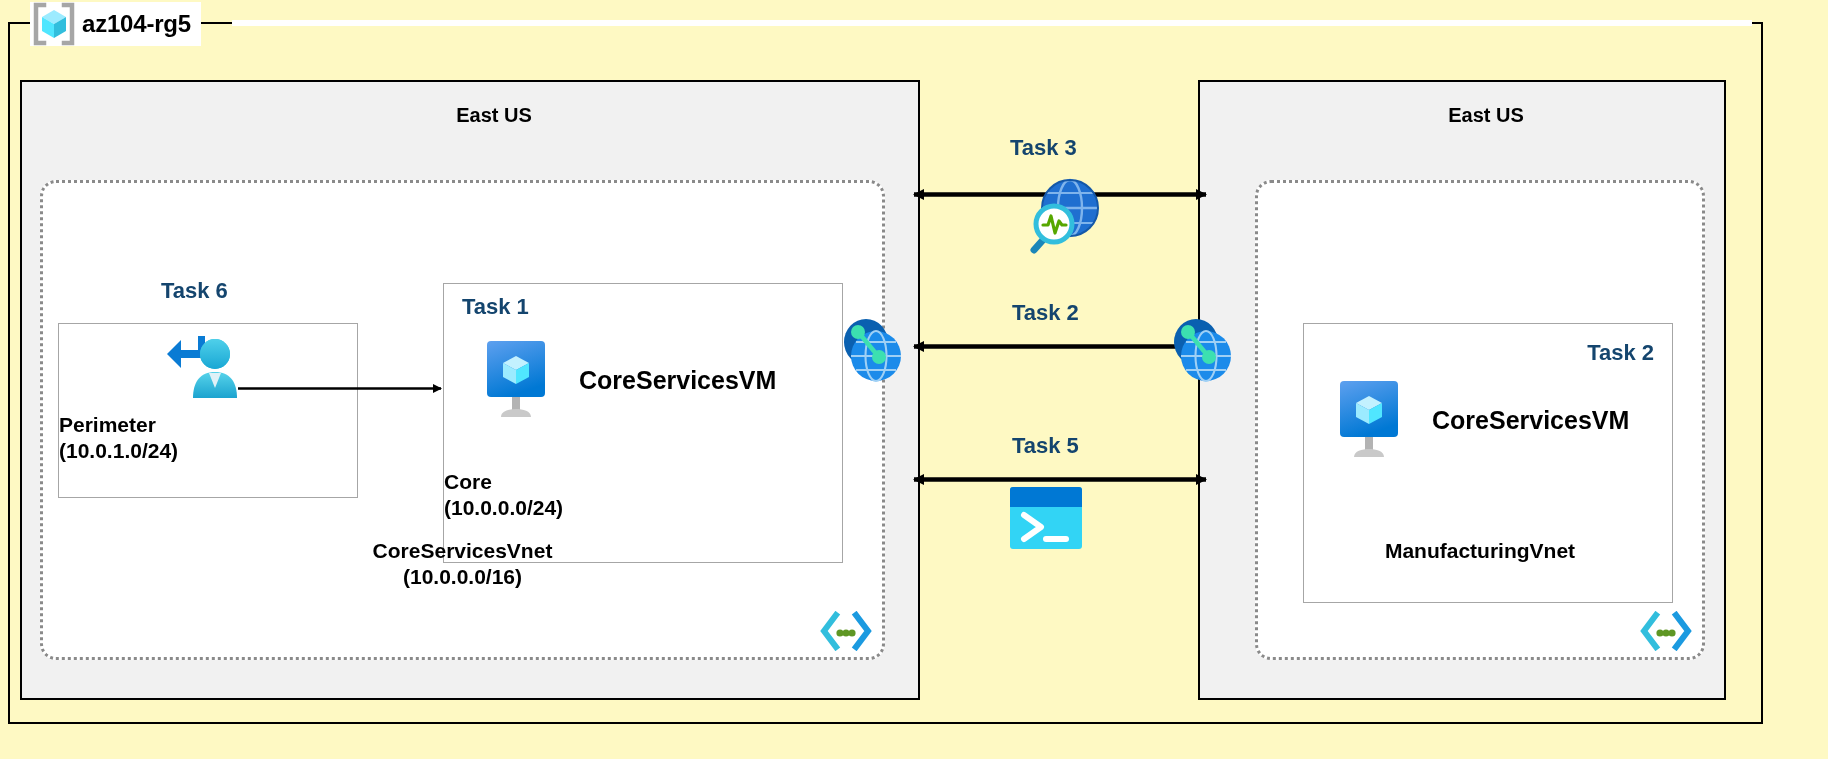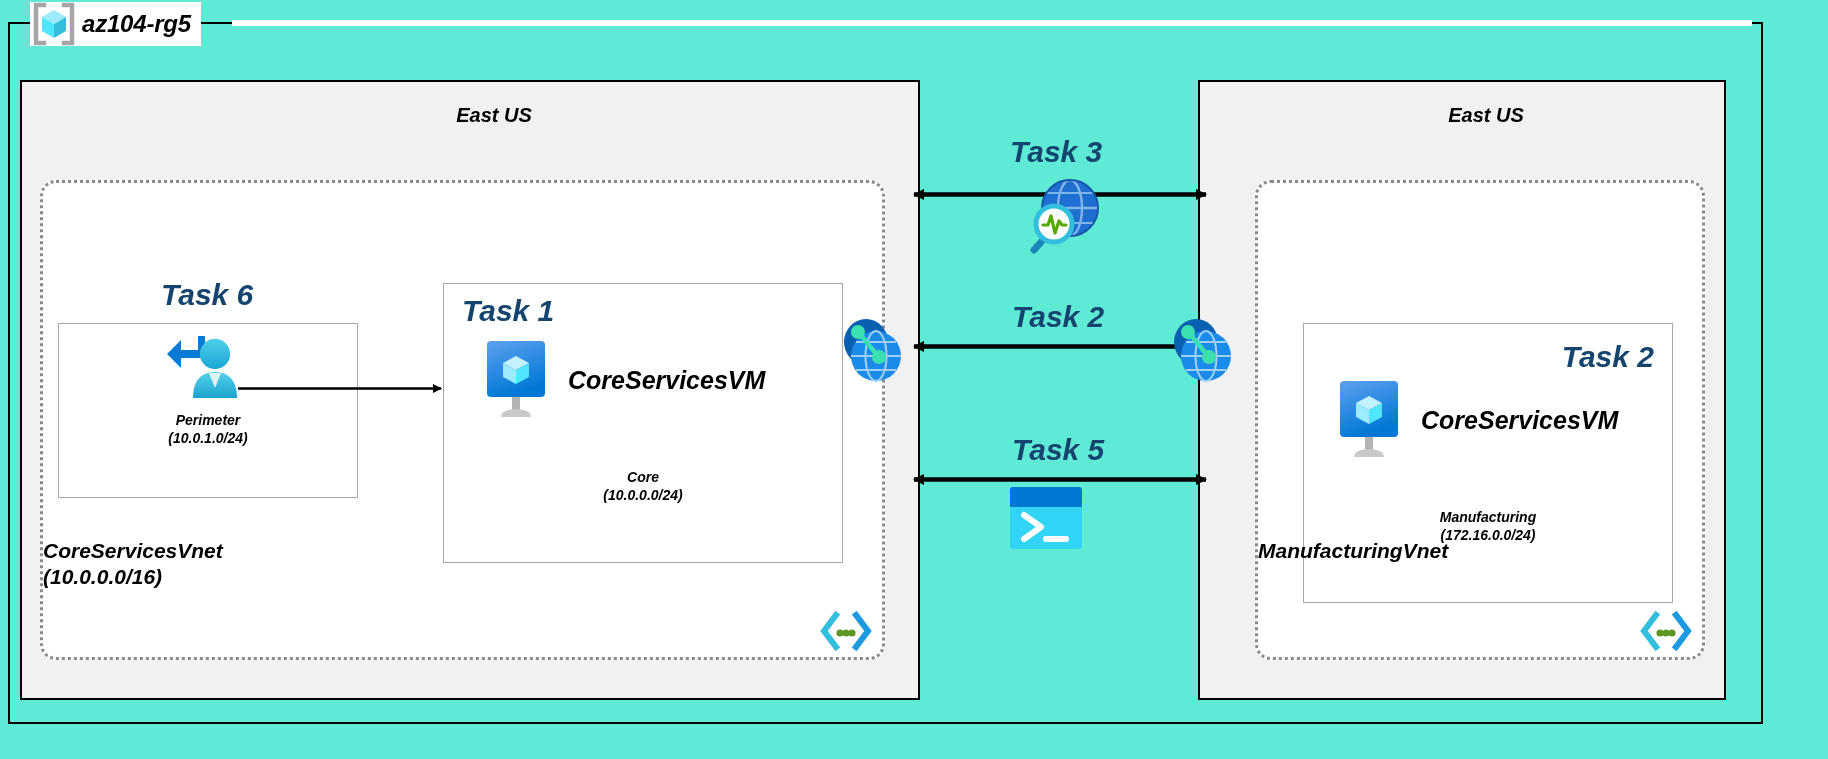--- a/index.html
+++ b/index.html
@@ -1,17 +1,17 @@
 <!DOCTYPE html>
 <html><head>
 <meta charset="utf-8">
 <style>
   html,body{margin:0;padding:0;background:#ffffff;}
   body{font-family:"Liberation Sans","DejaVu Sans",sans-serif;}
-  #canvas{position:relative;width:1828px;height:759px;background:#5eead4;overflow:hidden;font-style:italic;}
+  #canvas{position:relative;width:1828px;height:759px;background:#fef9c3;overflow:hidden;}
 
   
   .rg-frame{position:absolute;left:8px;top:22px;width:1755px;height:702px;
             border:2.5px solid #000;box-sizing:border-box;background:transparent;}
   .rg-header{position:absolute;left:30px;top:2px;height:44px;display:flex;align-items:center;
              background:#ffffff;padding:0 10px 0 0;z-index:5;}
   .rg-title{font-size:24px;font-weight:bold;color:#000;letter-spacing:-.2px;margin-left:4px;}
   .rg-gap{position:absolute;left:232px;top:20px;width:1520px;height:6px;background:#ffffff;z-index:4;}
 
   
@@ -23,53 +23,53 @@
   #region-left{left:20px;top:80px;width:900px;height:620px;}
   #region-right{left:1198px;top:80px;width:528px;height:620px;}
   .region-title{position:absolute;left:0;right:0;top:22px;text-align:center;
                 font-size:20px;font-weight:bold;color:#000;margin-left:48px;}
 
   
   .vnet{position:absolute;background:#ffffff;border:3px dotted #8a8a8a;border-radius:16px;
         box-sizing:border-box;}
   #vnet-core{left:18px;top:98px;width:845px;height:480px;}
   #vnet-mfg{left:55px;top:98px;width:450px;height:480px;}
-  .vnet-label{position:absolute;left:0;right:0;font-size:21px;
+  .vnet-label{position:absolute;left:0;right:0;text-align:center;font-size:21px;
               font-weight:bold;color:#000;line-height:1.25;}
   #vnet-core .vnet-label{top:355px;}
   #vnet-mfg .vnet-label{top:355px;}
 
   
   .vnet-corner{position:absolute;right:10px;bottom:6px;width:52px;height:40px;}
 
   
   .subnet{position:absolute;background:#ffffff;border:1.5px solid #a6a6a6;box-sizing:border-box;}
   #subnet-perimeter{left:15px;top:140px;width:300px;height:175px;}
   #subnet-core{left:400px;top:100px;width:400px;height:280px;}
   #subnet-mfg{left:45px;top:140px;width:370px;height:280px;}
-  .subnet-label{position:absolute;left:0;right:0;text-align:center;font-size:14px;
+  .subnet-label{position:absolute;left:0;right:0;font-size:21px;
                 font-weight:bold;color:#000;line-height:1.25;}
 
   
-  .task{position:absolute;font-size:30px;font-weight:bold;color:#14456e;white-space:nowrap;}
+  .task{position:absolute;font-size:22px;font-weight:bold;color:#14456e;white-space:nowrap;}
 
   
   .icon{position:absolute;}
   .globe-outline{left:78px;top:100px;width:56px;height:56px;}
 
   .vm-icon{width:72px;height:82px;}
   .person-icon{width:72px;height:72px;}
   .peer-icon{width:64px;height:64px;}
   .watch-icon{width:78px;height:72px;}
   .shell-icon{width:72px;height:62px;}
 
   
   .arrow-svg{position:absolute;overflow:visible;}
 
-  .vm-row{position:absolute;display:flex;align-items:center;gap:17px;}
+  .vm-row{position:absolute;display:flex;align-items:center;gap:28px;}
   .vm-name{font-size:25px;font-weight:bold;color:#000;white-space:nowrap;}
 </style>
 </head>
 <body>
 
 <div id="canvas">
 
   <div class="rg-frame"></div>
   <div class="rg-gap"></div>
 
@@ -219,24 +219,20 @@
                 <linearGradient id="vmGrad2" x1="0" y1="0" x2="0.35" y2="1">
                   <stop offset="0" stop-color="#5ea0ef"></stop>
                     <stop offset="1" stop-color="#0078d4"></stop>
                 </linearGradient>
               </defs>
             </svg>
           </span>
           <span class="vm-name">CoreServicesVM</span>
         </div>
 
-        <div class="subnet-label" style="top:185px;">
-          <div>Manufacturing</div>
-          <div>(172.16.0.0/24)</div>
-        </div>
       </div>
 
       <div class="vnet-label">
         <div>ManufacturingVnet</div>
       </div>
 
       <span class="vnet-corner">
         <svg width="52" height="40" viewBox="0 0 52 40">
           <path d="M16 4 L4 20 L16 36" fill="none" stroke="#32bedd" stroke-width="6" stroke-linecap="square"></path>
           <path d="M36 4 L48 20 L36 36" fill="none" stroke="#1b9ae0" stroke-width="6" stroke-linecap="square"></path>

